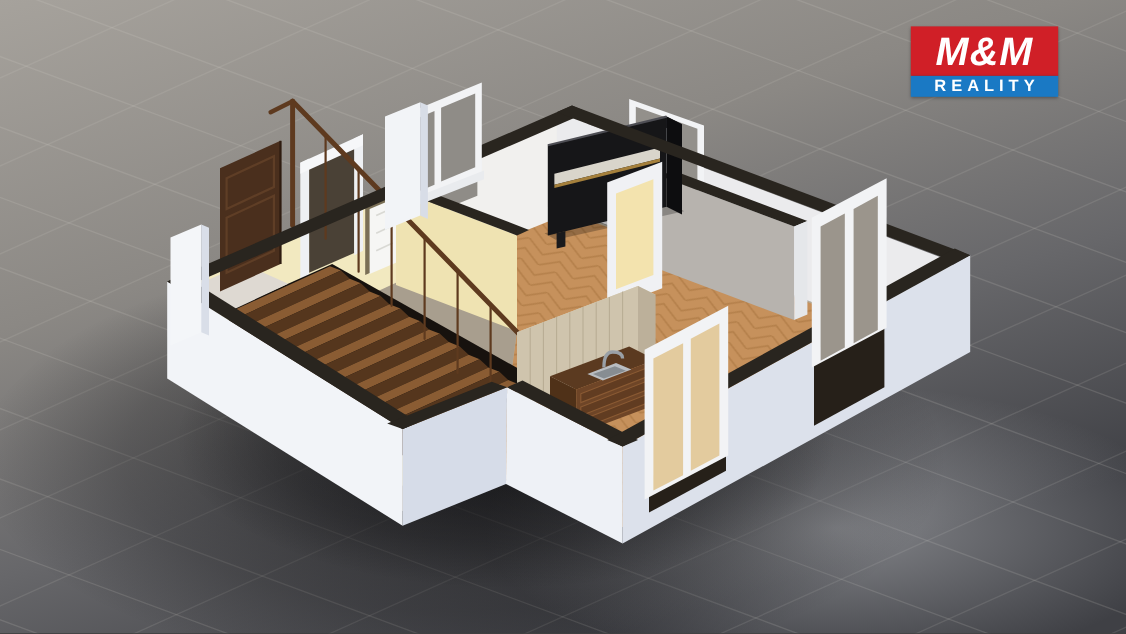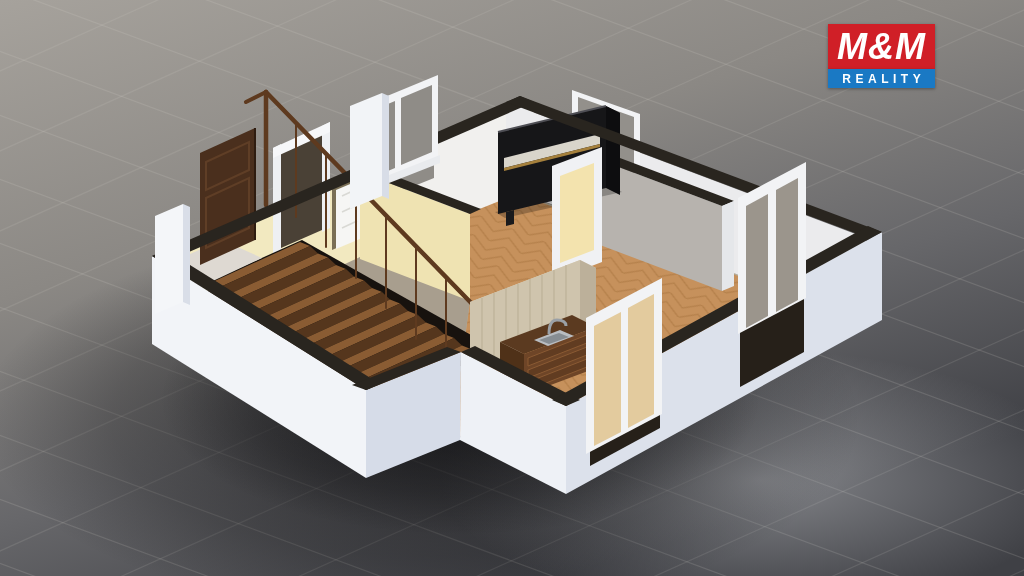--- a/index.html
+++ b/index.html
@@ -1,23 +1,23 @@
 <!DOCTYPE html>
 <html><head>
 <meta charset="utf-8">
 <style>
   html,body{margin:0;padding:0;background:#222;}
   #stage{position:relative;width:1024px;height:576px;overflow:hidden;background:#6f6e6e;font-family:"Liberation Sans",sans-serif;}
   #stage svg{position:absolute;left:0;top:0;}
-  .logo{position:absolute;left:828px;top:24px;width:107px;text-align:right;}
+  .logo{position:absolute;left:828px;top:24px;width:134px;text-align:right;}
   .logo-top{height:45px;display:flex;align-items:center;justify-content:center;
     font-weight:bold;font-style:italic;font-size:36px;color:#fff;letter-spacing:1px;
     transform-origin:center;box-shadow:0 1px 3px rgba(0,0,0,.35);}
   .logo-bottom{height:19px;display:flex;align-items:center;justify-content:center;
-    font-weight:bold;font-size:12px;color:#fff;letter-spacing:4.5px;text-indent:4.5px;
+    font-weight:bold;font-size:15px;color:#fff;letter-spacing:4.5px;text-indent:4.5px;
     box-shadow:0 1px 3px rgba(0,0,0,.35);}
 </style>
 </head>
 <body>
 
 <div id="stage">
 <svg width="1024" height="576" viewBox="0 0 1024 576">
   <defs>
     <linearGradient id="bgGrad" x1="0%" y1="0%" x2="55%" y2="100%">
       <stop offset="0%" stop-color="#a6a29c"></stop>

